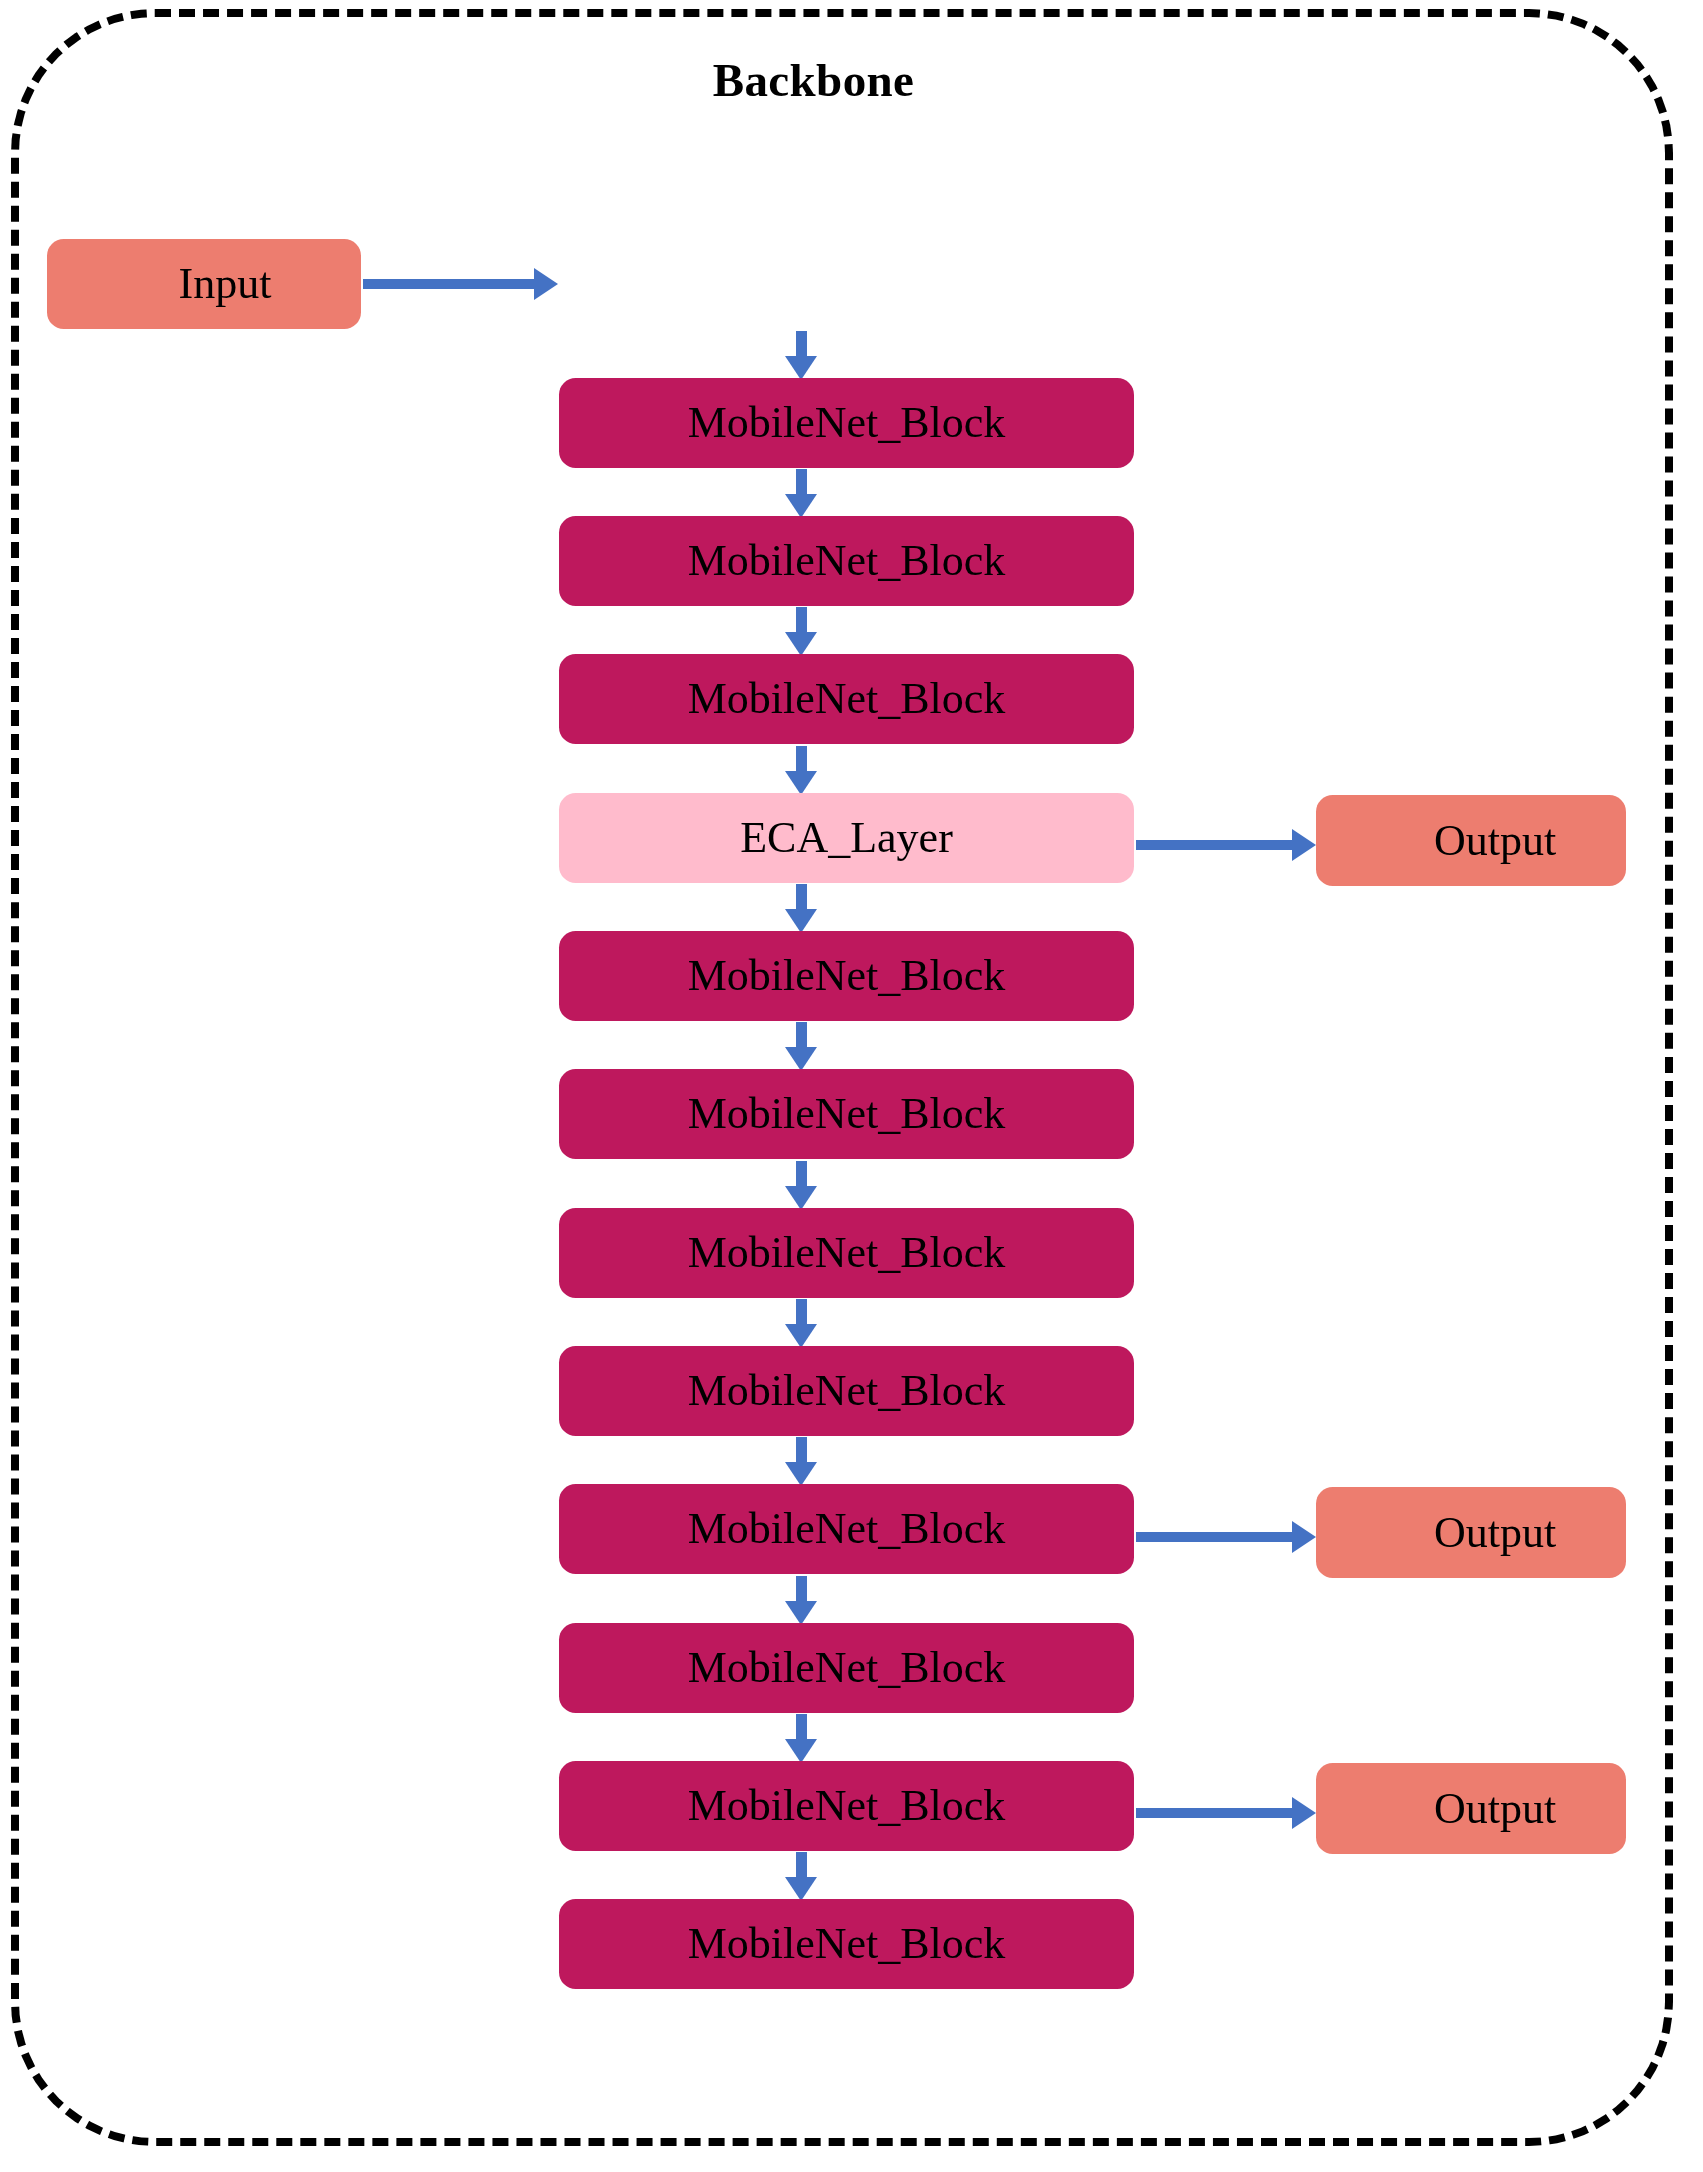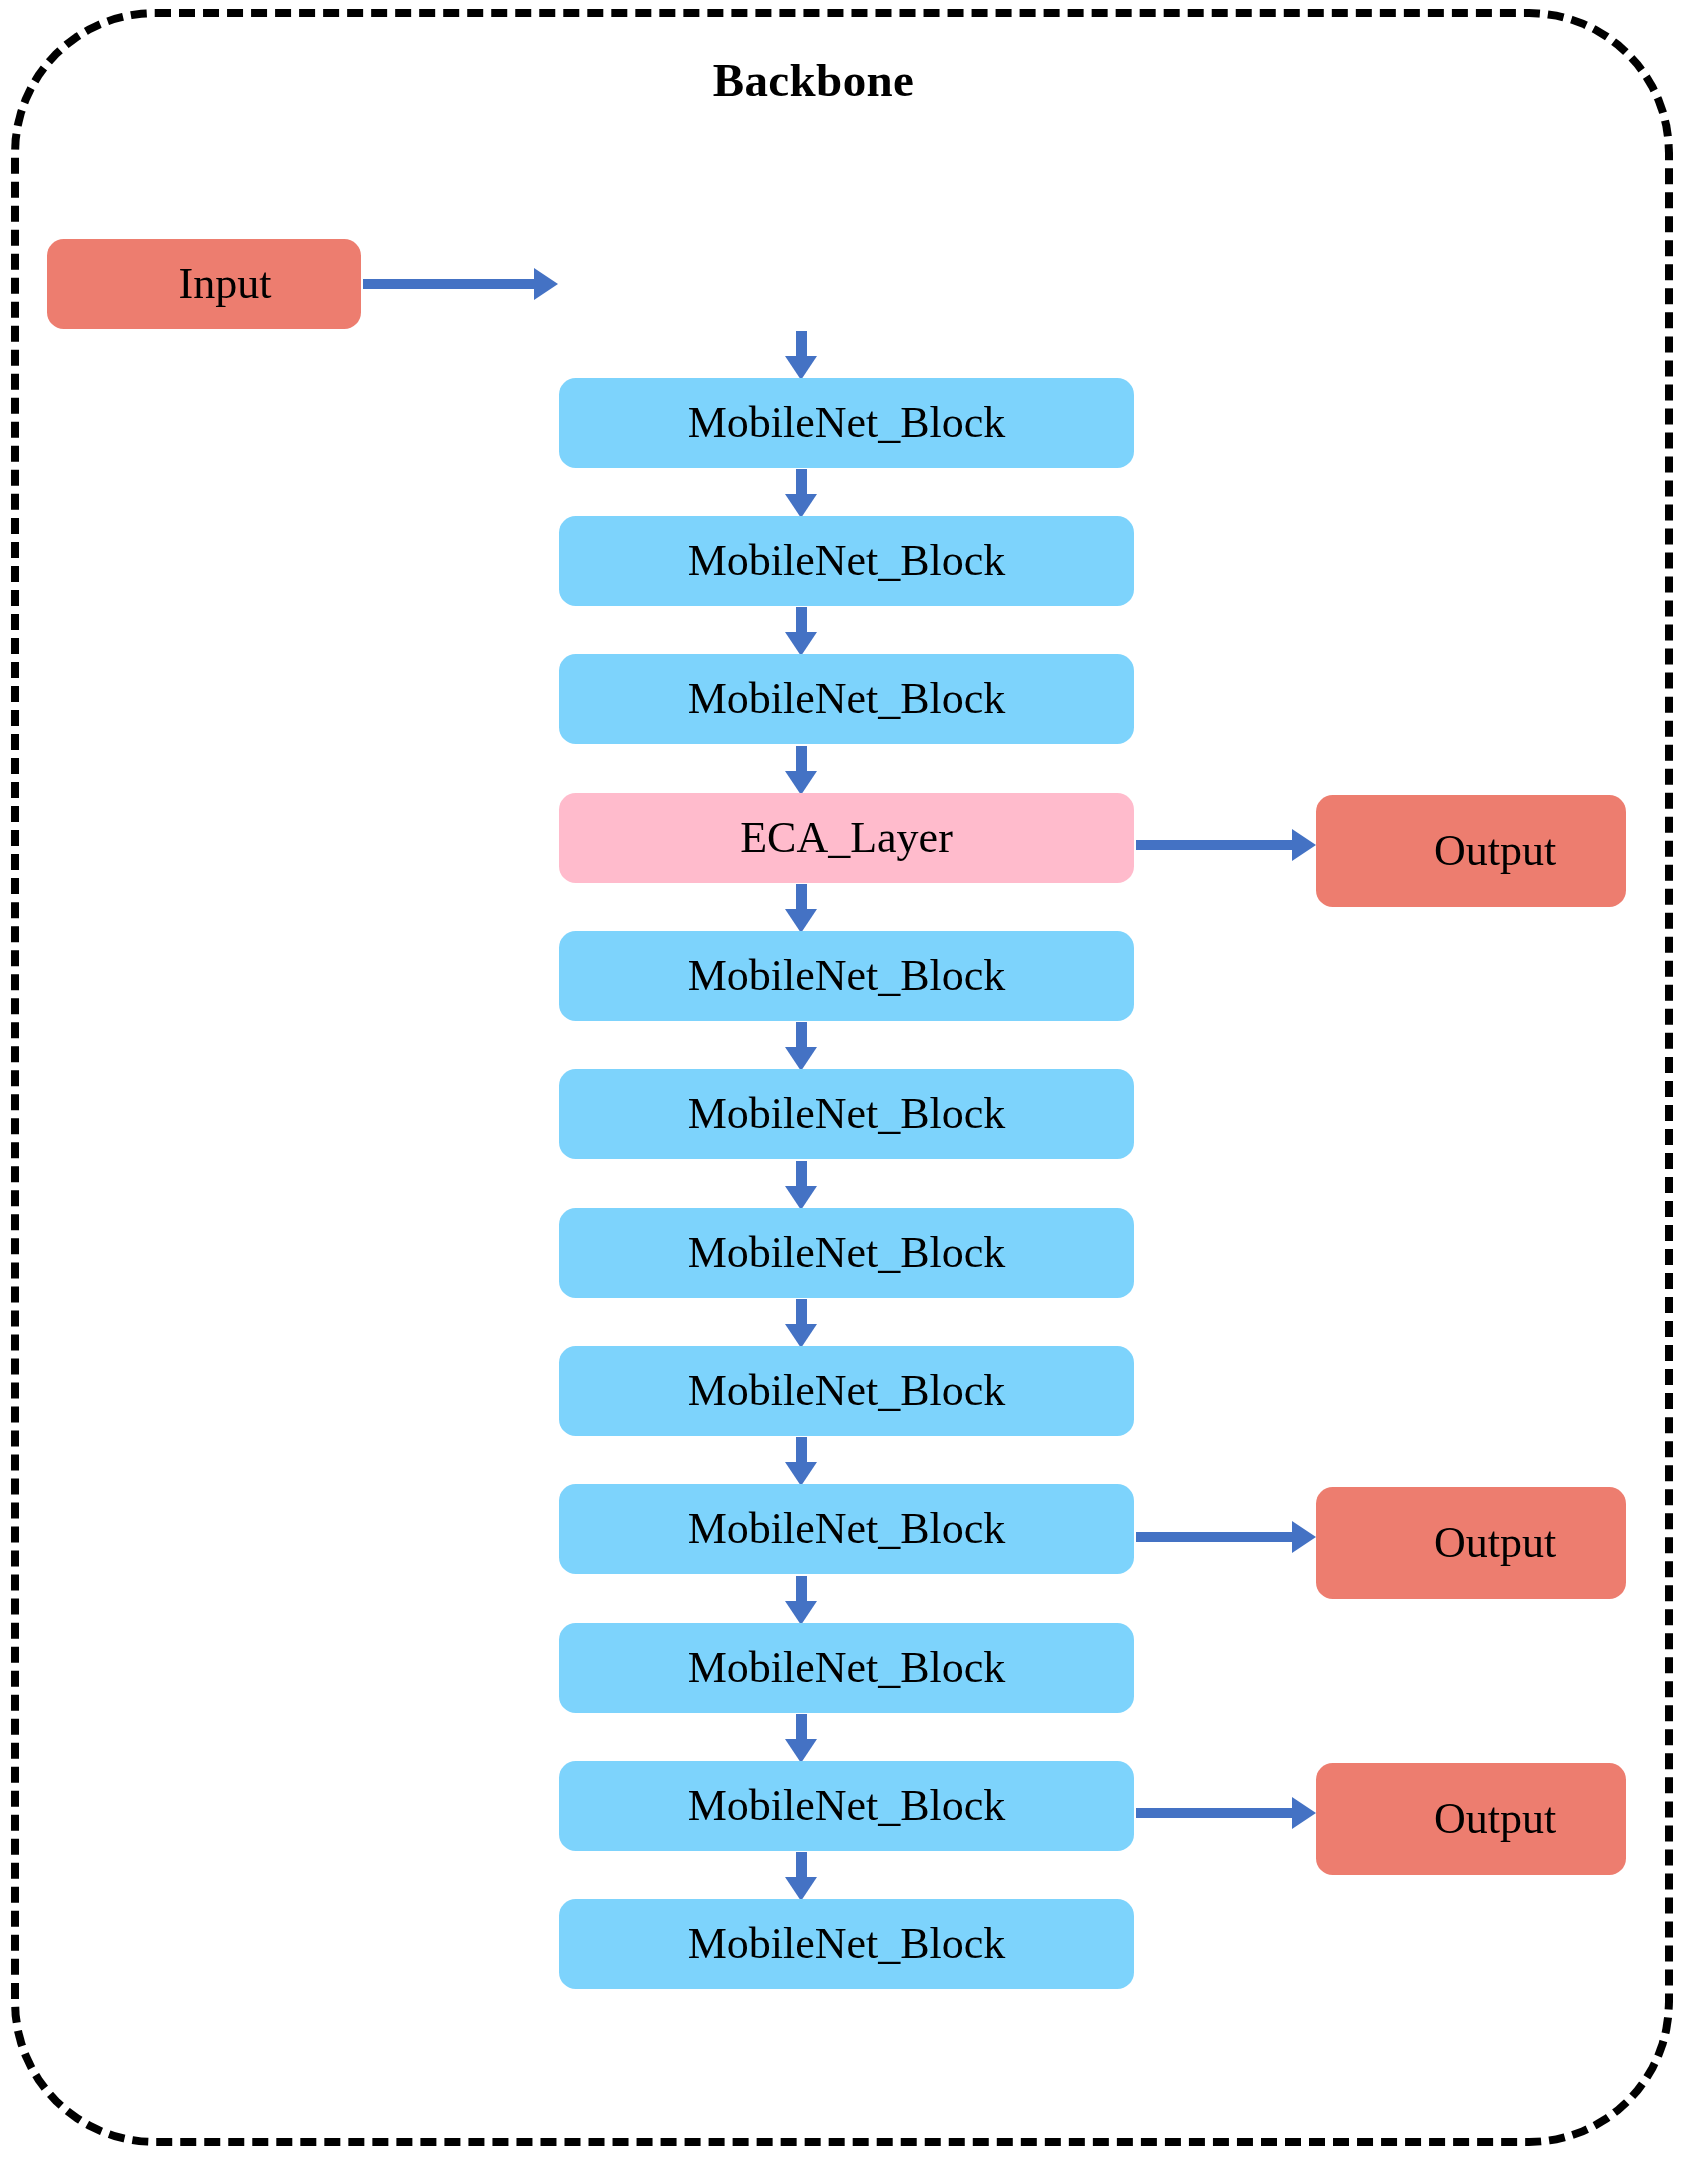--- a/index.html
+++ b/index.html
@@ -51,27 +51,27 @@
     justify-content: center;
     border-radius: 16.7px;
     color: #000000;
     font-size: 44px;
     line-height: 1;
     white-space: nowrap;
     box-sizing: border-box;
   }
   .node.io      { background: #ED7D6F; }
   .node.conv    { background: #FFCC00; }
-  .node.mobile  { background: #7dd3fc; }
+  .node.mobile  { background: #be185d; }
   .node.eca     { background: #FFBBCC; }
 
   
   .col-main  { left: 559px;  width: 575px; height: 90px; }
   .col-in    { left: 47px;   width: 314px; height: 90px; padding-left: 42px; }
-  .col-out   { left: 1316px; width: 310px; height: 112px; padding-left: 48px; }
+  .col-out   { left: 1316px; width: 310px; height: 91px; padding-left: 48px; }
 
   
   .arrow-v {
     position: absolute;
     left: 796px;
     width: 10.6px;
     background: #4472C4;
   }
   .arrow-v::after {
     content: "";

